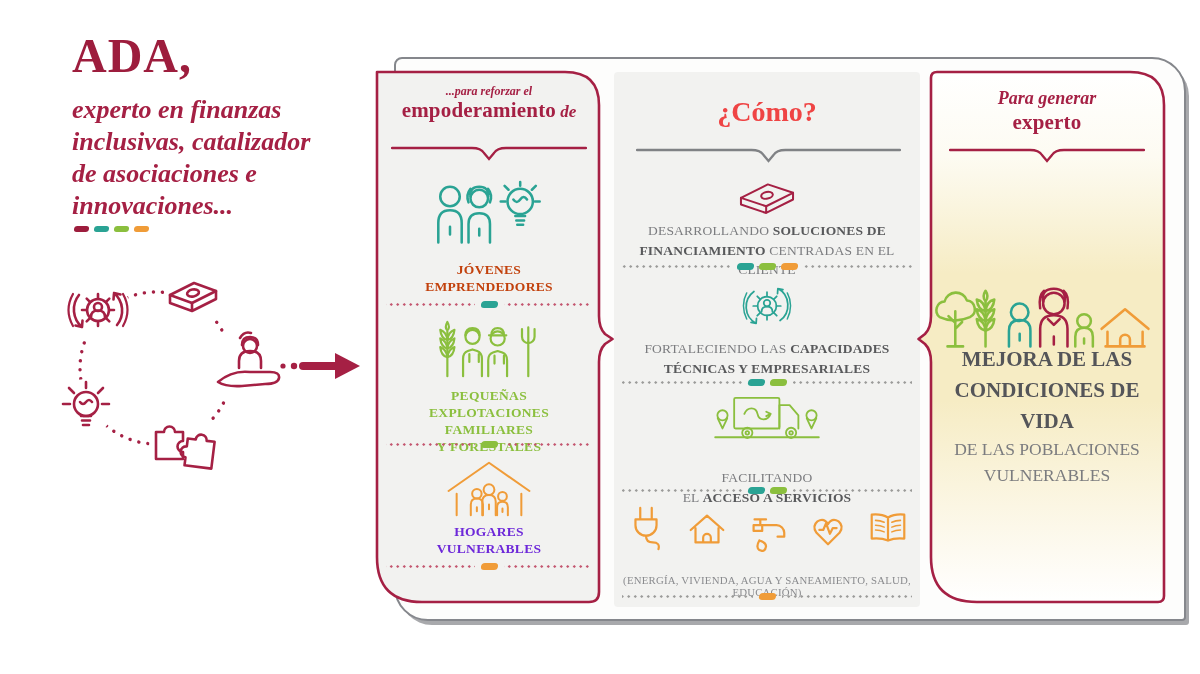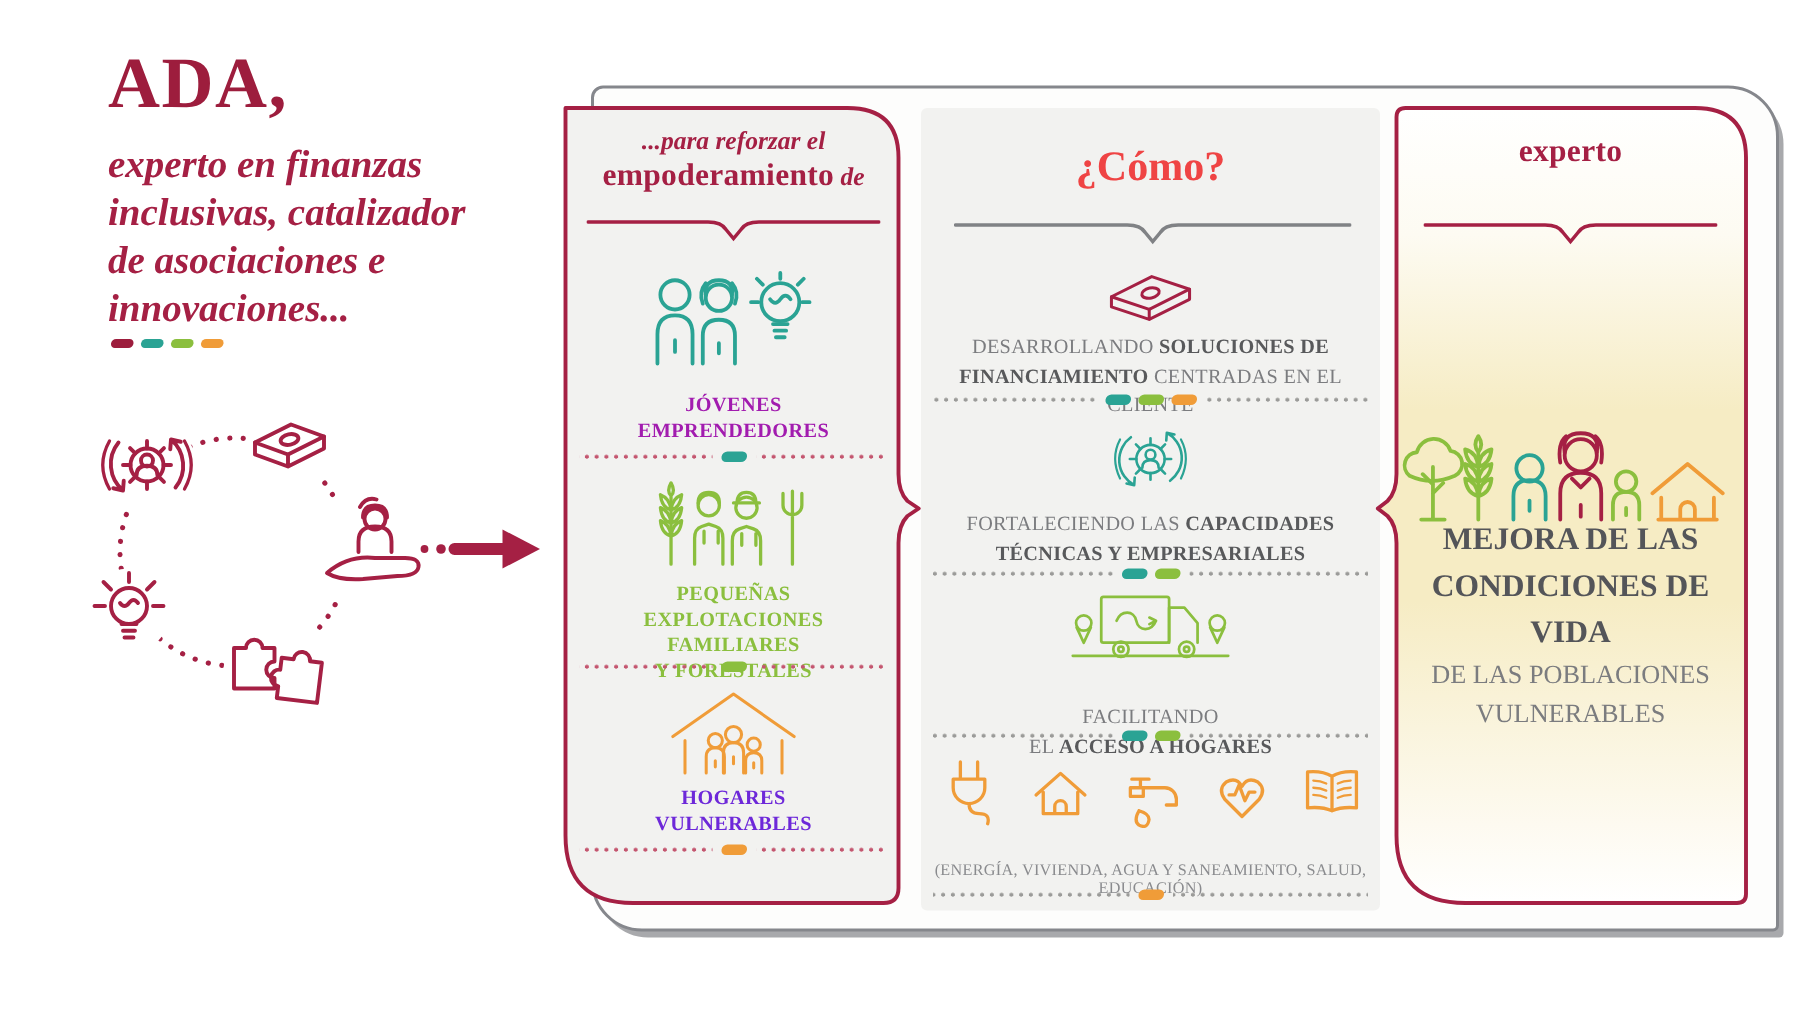--- a/index.html
+++ b/index.html
@@ -16,37 +16,37 @@
   .intro-dashes{left:58px;top:226px;display:flex;gap:5px;}
   .intro-dashes .chip{width:15px;height:6px;border-radius:3px;transform:skewX(-8deg);}
 
   
   .card{left:378px;top:57px;width:788px;height:560px;background:#fdfdfc;
         border:2px solid #85878c;border-radius:8px 34px 4px 34px;
         box-shadow:4px 5px 0 -1px #a8a9ac;}
   .midpanel{left:598px;top:72px;width:306px;height:535px;background:#f2f2f0;border-radius:4px;}
 
   
-  .hdr-italic{font-size:17px;font-style:italic;font-weight:700;color:#a52044;line-height:1.2;}
+  .hdr-italic{font-size:12px;font-style:italic;font-weight:700;color:#a52044;line-height:1.2;}
   .hdr-bold{font-size:21px;font-weight:800;color:#a52044;letter-spacing:.2px;}
   .hdr-suffix{font-size:17px;font-style:italic;font-weight:700;color:#a52044;}
   .como-title{font-size:28px;font-weight:800;color:#ef4444;}
 
   
   .dotline{display:flex;align-items:center;gap:6px;height:9px;}
   .dotline .dots{flex:1;height:3px;background-image:radial-gradient(circle,var(--dc) 1.15px,transparent 1.4px);
                  background-size:6.5px 3px;background-repeat:repeat-x;background-position:center;}
   .dots-red{--dc:#c4566f;}
   .dots-grey{--dc:#9b9b99;}
   .chips{display:flex;gap:5px;}
   .chips .chip{width:17px;height:7px;border-radius:4px;transform:skewX(-8deg);}
 
   
   .grp-label{font-size:13.5px;font-weight:800;letter-spacing:.3px;line-height:1.25;}
-  .teal{color:#a21caf;} .green{color:#8bbf3e;} .orange{color:#6d28d9;}
+  .teal{color:#c2410c;} .green{color:#8bbf3e;} .orange{color:#6d28d9;}
 
   
   .item-text{font-size:13.5px;color:#7b7c7f;line-height:1.45;letter-spacing:.2px;}
   .item-text b{color:#58595b;font-weight:800;}
   .item-sub{font-size:10.8px;color:#8a8b8e;letter-spacing:.2px;}
 
   
   .impact-bold{font-size:21px;font-weight:800;color:#545559;line-height:1.48;}
   .impact-reg{font-size:17.5px;color:#7b7c7f;line-height:1.48;}
 
@@ -264,21 +264,21 @@
     <path d="M4,62 H146"></path>
     <rect x="30" y="8" width="62" height="42" rx="2"></rect>
     <path d="M44,30 C48,20 60,20 62,30 C64,40 76,40 80,30 M80,30 l-6,-3 M80,30 l-6,3"></path>
     <path d="M92,50 V18 h14 l12,14 v18"></path>
     <circle cx="48" cy="56" r="7"></circle>
       <circle cx="48" cy="56" r="2.4"></circle>
     <circle cx="108" cy="56" r="7"></circle>
       <circle cx="108" cy="56" r="2.4"></circle>
   </svg>
   <div class="abs ctr item-text pre" style="left:598px;top:468px;width:306px"><span>FACILITANDO
-EL </span><b>ACCESO A HOGARES</b><span></span></div>
+EL </span><b>ACCESO A SERVICIOS</b><span></span></div>
   <div class="abs dotline dots-grey" style="left:606px;top:486px;width:290px">
     <div class="dots"></div>
       <span class="chips">
         <span class="chip" style="background: rgb(42, 163, 148);"></span>
         <span class="chip" style="background: rgb(139, 191, 62);"></span>
       </span>
       <div class="dots"></div>
   </div>
 
   <div class="abs" style="left:610px;top:506px;width:282px;display:flex;justify-content:space-between">
@@ -304,20 +304,21 @@
   <div class="abs ctr item-sub" style="left:588px;top:574px;width:326px">(ENERGÍA, VIVIENDA, AGUA Y SANEAMIENTO, SALUD, EDUCACIÓN)</div>
   <div class="abs dotline dots-grey" style="left:606px;top:592px;width:290px">
     <div class="dots"></div>
       <span class="chips">
         <span class="chip" style="background: rgb(240, 156, 56);"></span>
       </span>
       <div class="dots"></div>
   </div>
 
   <div class="abs ctr" style="left:914px;top:88px;width:234px">
+    <div class="hdr-italic" style="font-size:18px">Para generar</div>
     <div class="hdr-bold">experto</div>
   </div>
   <svg class="abs" style="left:933px;top:148px" width="196" height="16" viewBox="0 0 196 16">
     <path d="M1,2 H81 Q90,2 93,7 L98,13 L103,7 Q106,2 115,2 H195" fill="none" stroke="#a52044" stroke-width="2.3" stroke-linecap="round"></path>
   </svg>
 
   <svg class="abs" style="left:913px;top:282px" width="236" height="80" viewBox="0 0 240 82" fill="none" stroke-width="2.6" stroke-linecap="round" stroke-linejoin="round">
     <g stroke="#8bbf3e">
       <path d="M10,36 a9,9 0 0 1 5,-16 a12,12 0 0 1 23,-1 a9,9 0 0 1 3,17 q-16,7 -31,0 z"></path>
       <path d="M26,30 V66 M26,42 L19,35 M26,48 L33,41 M18,66 h16"></path>

